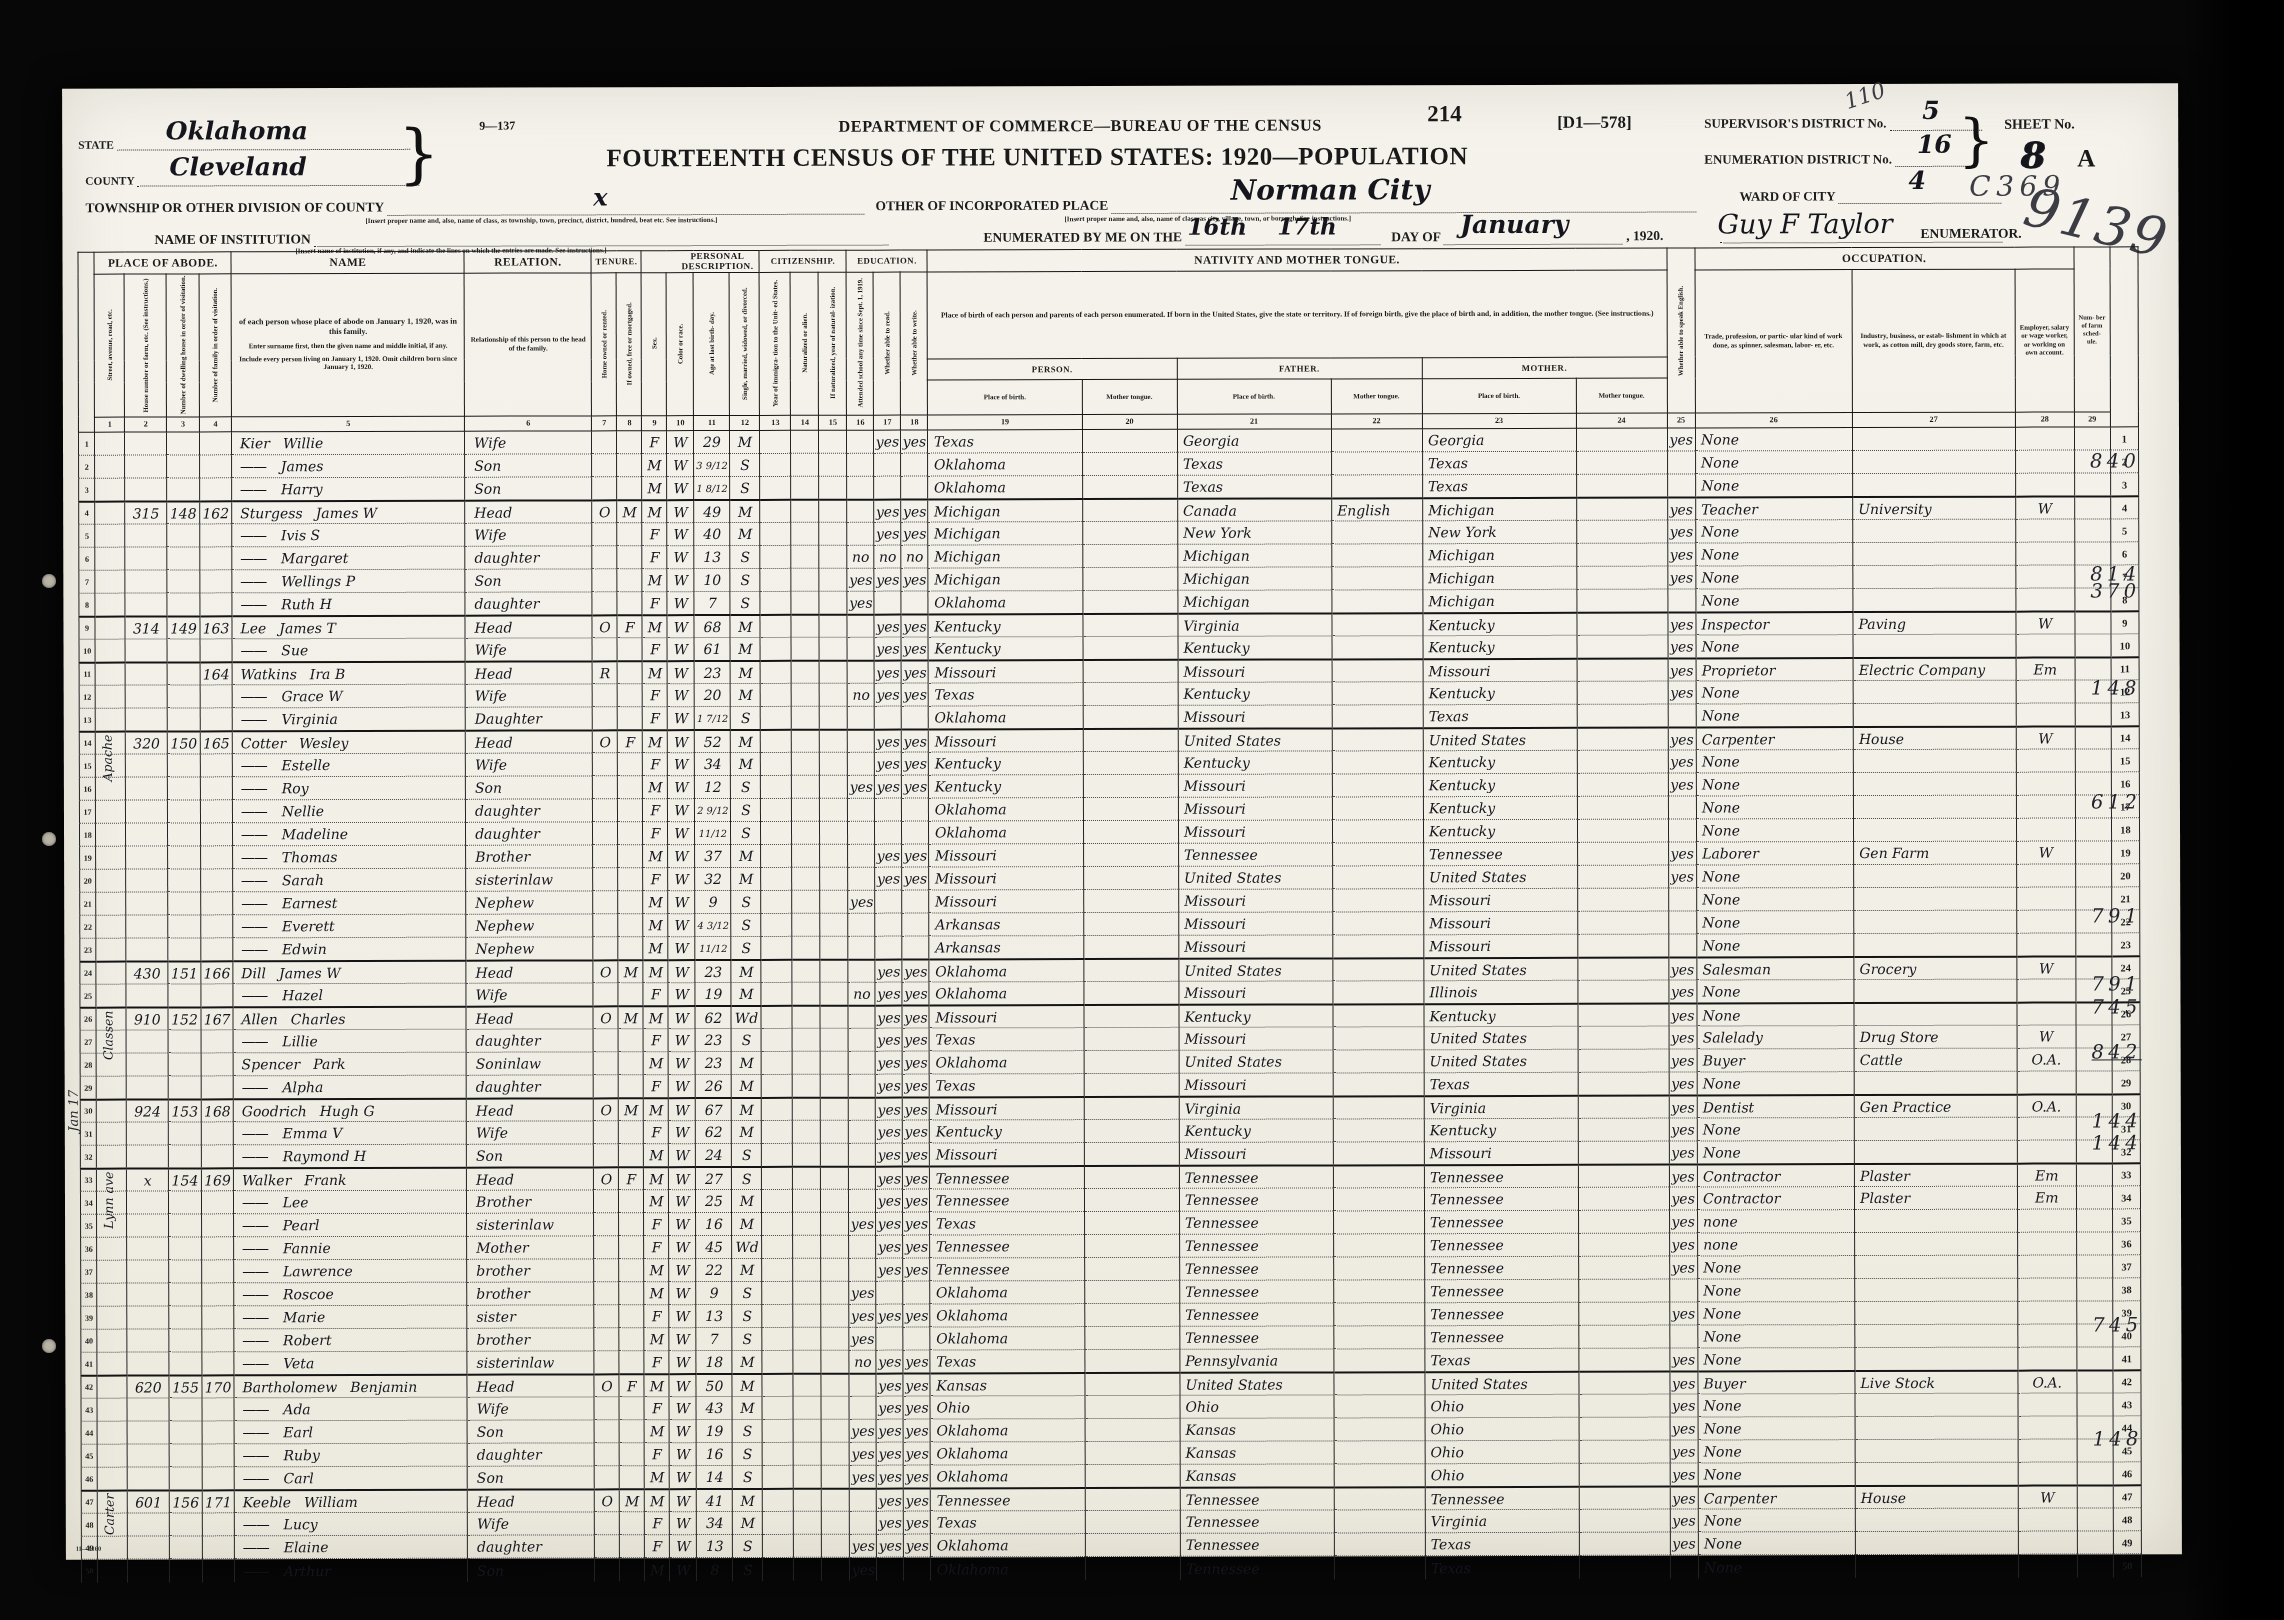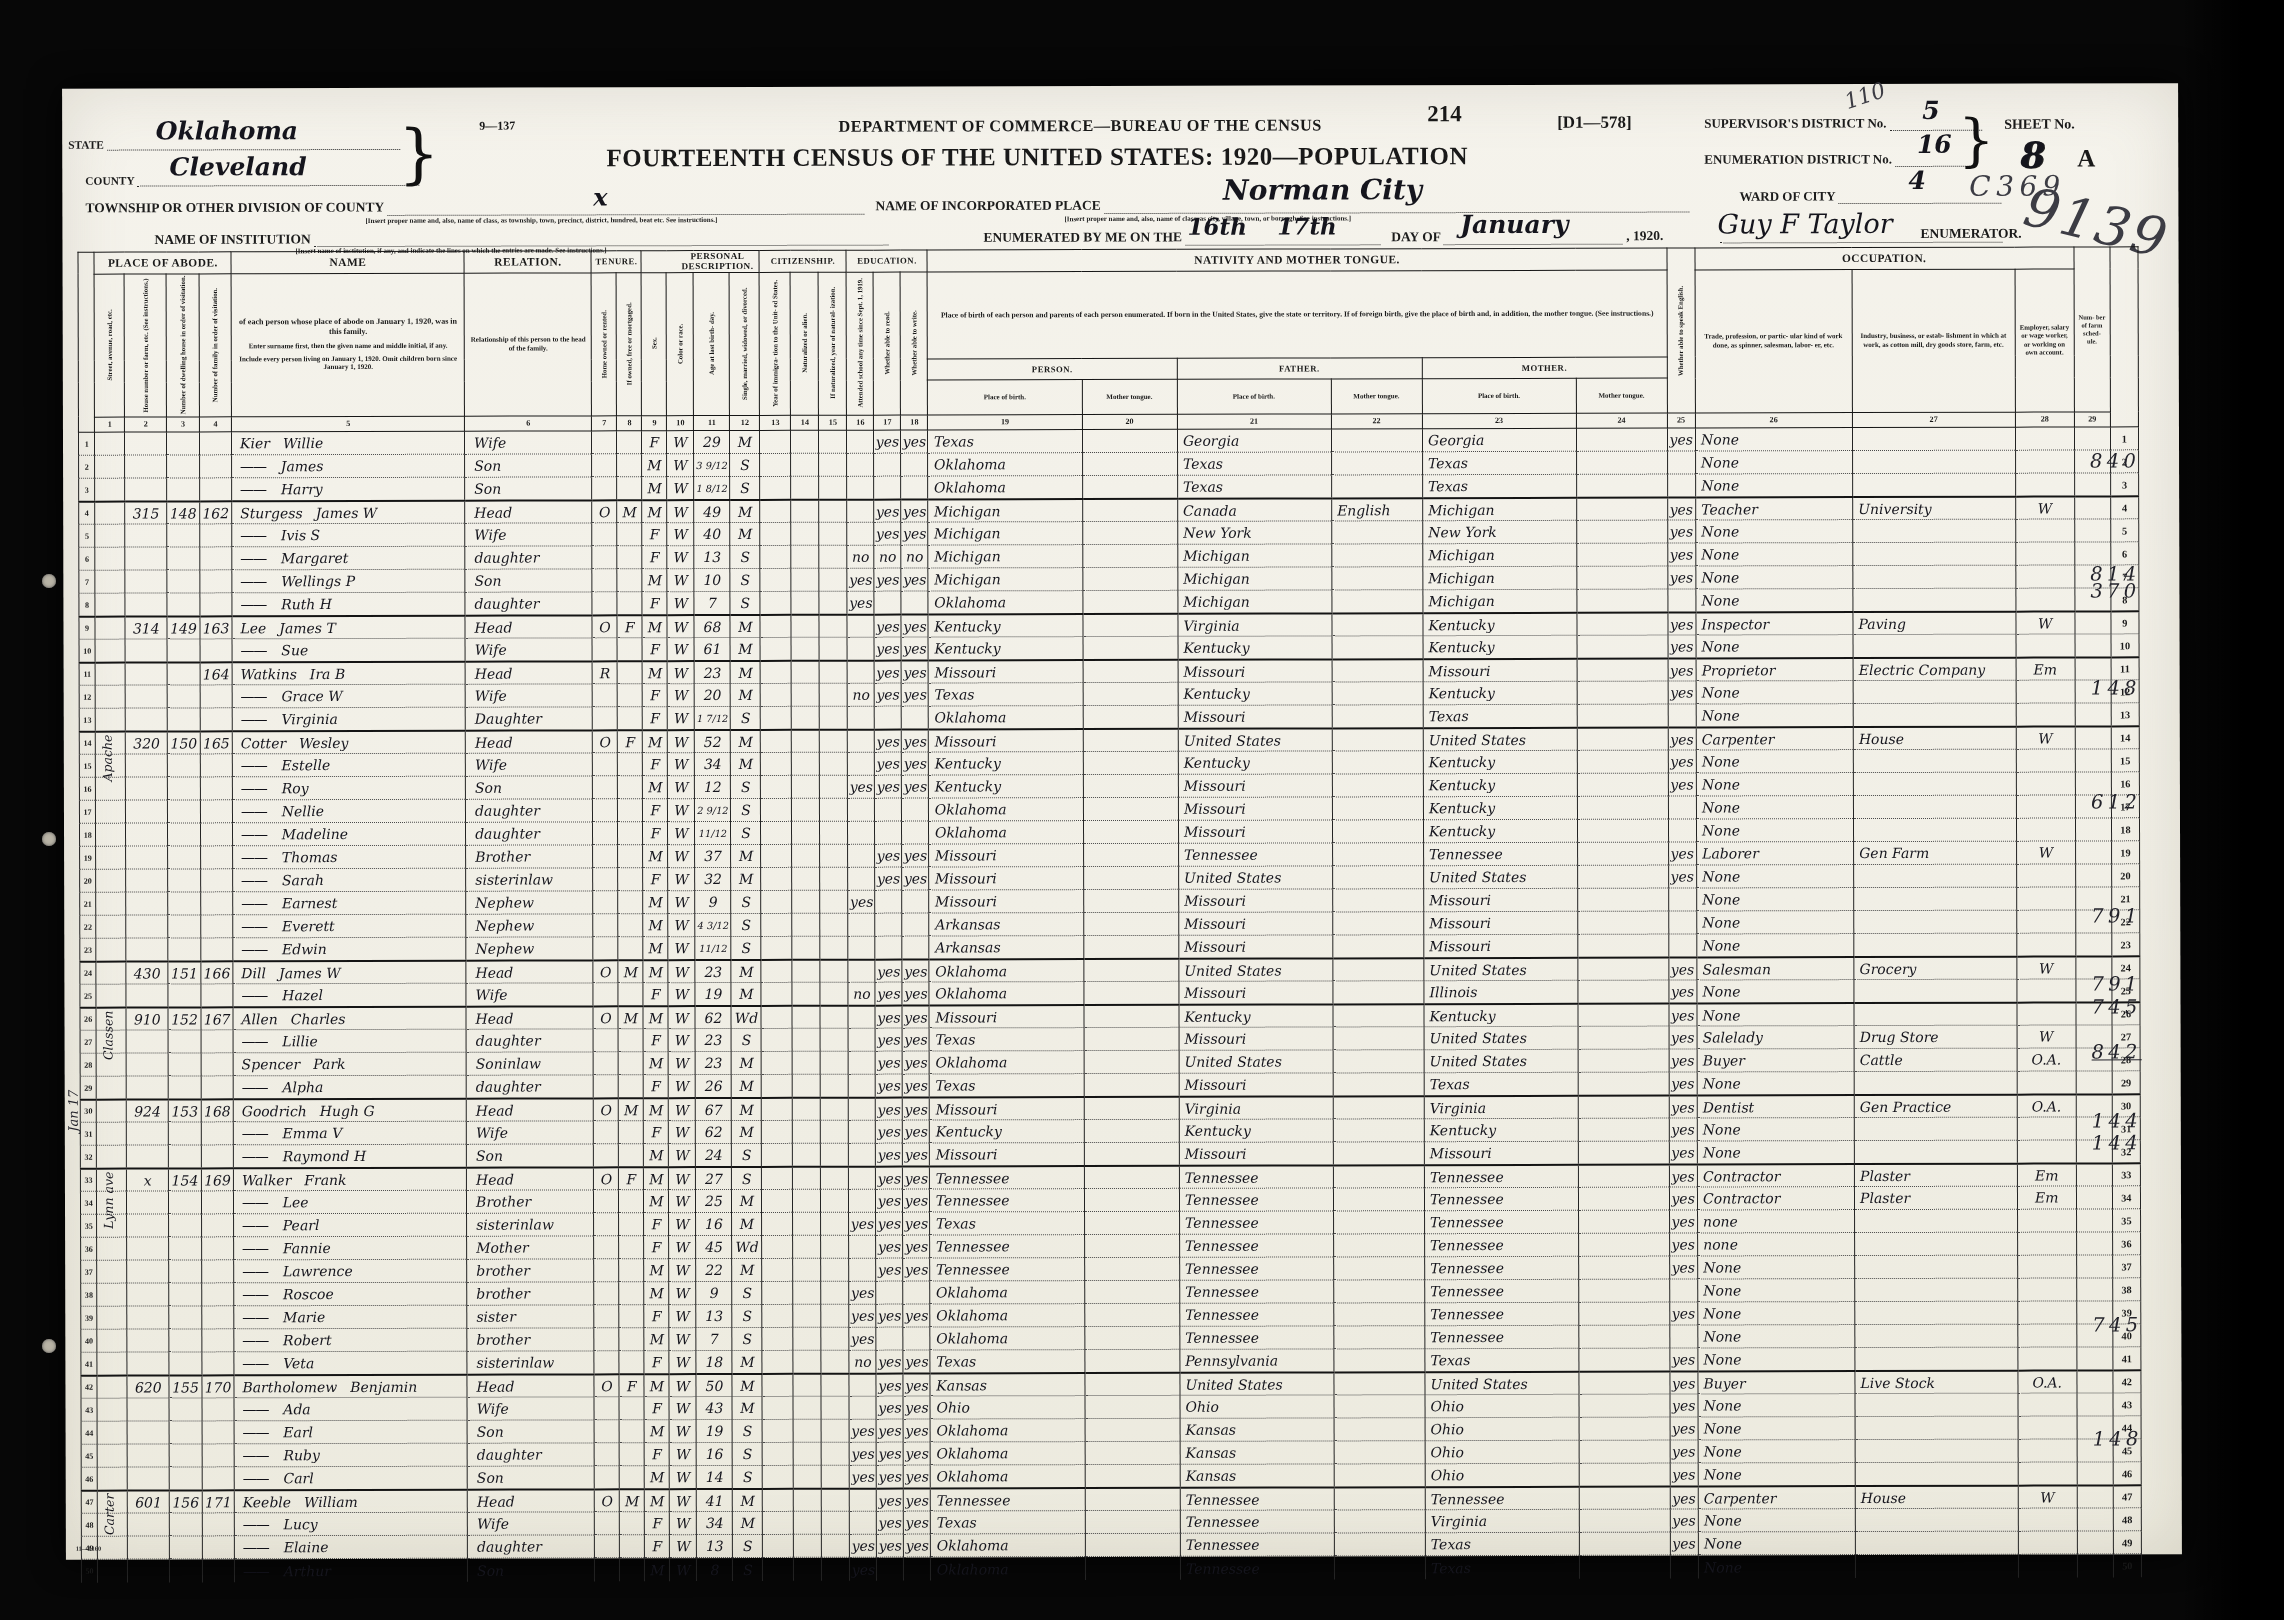--- a/index.html
+++ b/index.html
@@ -72,21 +72,21 @@
 </head>
 <body>
 
 <div class="scan">
   <div class="hole" style="left:42px;top:574px;"></div>
   <div class="hole" style="left:42px;top:832px;"></div>
   <div class="hole" style="left:42px;top:1339px;"></div>
 
   <div class="paper" id="paper">
 
-    <div class="fld" style="left:6px;top:36px;font-size:11.4px;">
+    <div class="fld" style="left:16px;top:36px;font-size:11.4px;">
       <span class="lbl">STATE</span>
       <span class="dotline" style="width:293px;height:25px;">
         <span class="hwi" style="left:49px;top:-7.6px;font-size:25px;">Oklahoma</span>
       </span>
     </div>
     <div class="fld" style="left:23px;top:72px;font-size:11.4px;">
       <span class="lbl">COUNTY</span>
       <span class="dotline" style="width:282px;height:25px;">
         <span class="hwi" style="left:32.5px;top:-7.6px;font-size:25px;">Cleveland</span>
       </span>
@@ -109,21 +109,21 @@
       </span>
     </div>
     <div class="instr" style="left:233px;top:159px;">[Insert name of institution, if any, and indicate the lines on which the entries are made.  See instructions.]</div>
 
     <div class="pr" style="left:693px;top:30px;width:650px;text-align:center;font-size:16.3px;letter-spacing:0.5px;">DEPARTMENT OF COMMERCE—BUREAU OF THE CENSUS</div>
     <div class="pr" style="left:1365px;top:16.3px;font-size:23px;">214</div>
     <div class="pr" style="left:1495px;top:28px;font-size:17px;">[D1—578]</div>
     <div class="pr" style="left:379px;top:57px;width:1192px;text-align:center;font-size:25px;letter-spacing:0.5px;">FOURTEENTH CENSUS OF THE UNITED STATES: 1920—POPULATION</div>
 
     <div class="fld" style="left:813px;top:106px;font-size:13.5px;">
-      <span class="lbl">NAME OF INCORPORATED PLACE</span>
+      <span class="lbl">OTHER OF INCORPORATED PLACE</span>
       <span class="dotline" style="width:585px;height:20.6px;">
         <span class="hwi" style="left:119px;top:-18.4px;font-size:28px;">Norman City</span>
       </span>
     </div>
     <div class="instr" style="left:1002px;top:129px;">[Insert proper name and, also, name of class, as city, village, town, or borough.  See instructions.]</div>
 
     <div class="fld" style="left:921px;top:139px;font-size:13.5px;">
       <span class="lbl">ENUMERATED BY ME ON THE</span>
       <span class="dotline" style="width:195px;height:19.5px;">
         <span class="hwi" style="left:2.2px;top:-12px;font-size:23px;">16th</span>

